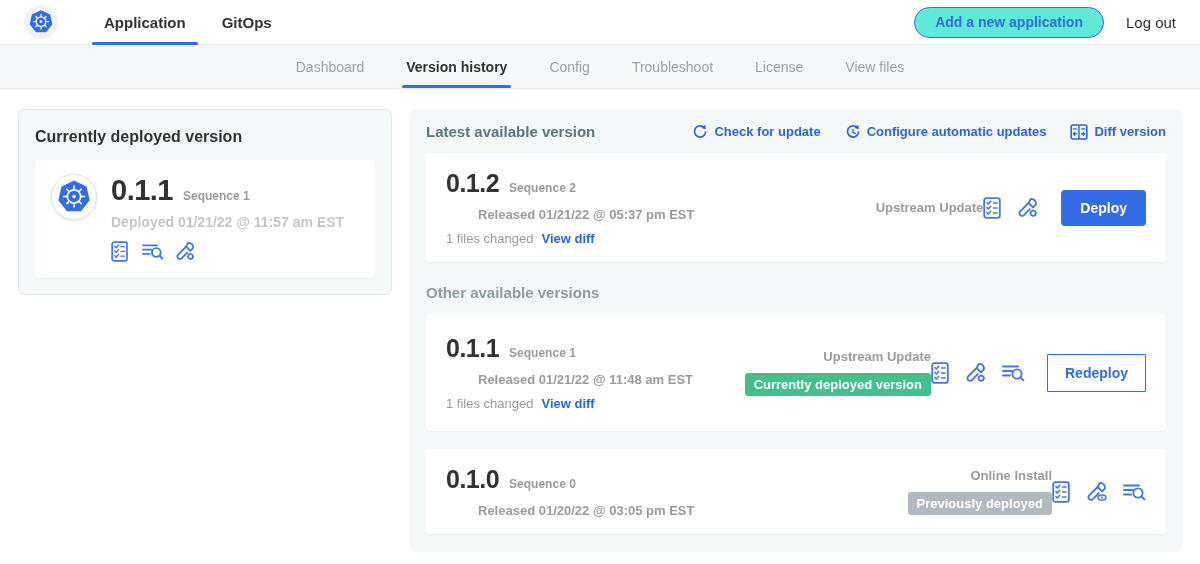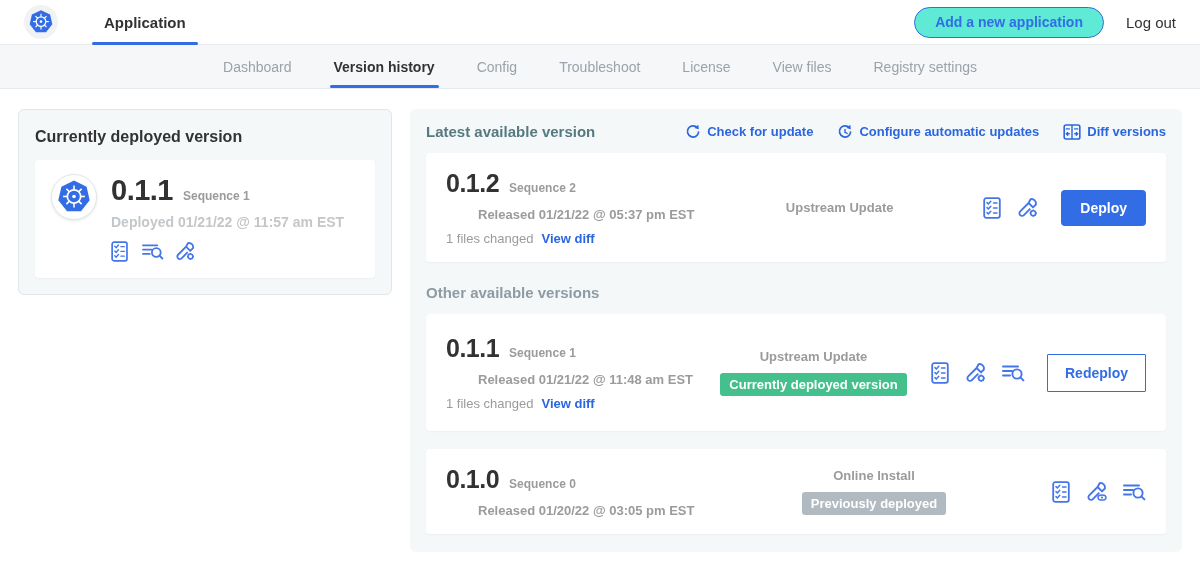--- a/index.html
+++ b/index.html
@@ -59,21 +59,21 @@
     font-size:13px; font-weight:700; cursor:pointer; }
 
   .vrow { background:#fff; border-radius:4px; box-shadow:0 1px 2px rgba(0,0,0,0.04);
     padding:16px 20px; display:flex; align-items:center; margin-top:13px; }
   .vrow-left { width:250px; flex:0 0 auto; }
   .vrow .ver-big { font-size:25px; }
   .released { font-size:13px; color:#9b9b9b; font-weight:600; margin-top:9px;padding-left:32px; }
   .files-line { font-size:13px; color:#9b9b9b; margin-top:9px; display:flex; gap:8px; }
   .view-diff { color:#2b66e0; font-weight:700; cursor:pointer; }
   .vrow-mid { flex:1; display:flex; flex-direction:column; gap:9px;
-    align-items:center; }
+    align-items:flex-end; }
   .source-label { font-size:13px; font-weight:700; color:#9b9b9b; }
   .badge { font-size:13px; font-weight:700; color:#fff; border-radius:3px;
     padding:4px 9px; }
   .vrow-right { display:flex; align-items:center; gap:14px; flex:0 0 auto; }
   .btn-primary { background:#326de6; color:#fff; border:none; border-radius:4px;
     font-size:14px; font-weight:700; padding:10px 19px; cursor:pointer; margin-left:8px;
     font-family:"Liberation Sans", sans-serif; }
   .btn-secondary { background:#fff; color:#326de6; border:1px solid #326de6;
     border-radius:1px; font-size:14px; font-weight:700; padding:10px 17px;
     cursor:pointer; margin-left:8px; font-family:"Liberation Sans", sans-serif; }
@@ -161,35 +161,37 @@
 <div class="header">
   <div class="logo-wrap">
     <svg width="26" height="26">
         <use href="#i-k8s"></use>
       </svg>
   </div>
   <div class="header-tabs">
     <div class="header-tab active">
       <span>Application</span>
     </div>
+    <div class="header-tab">
+      <span>GitOps</span>
+    </div>
   </div>
   <div class="header-right">
     <button class="btn-pill">Add a new application</button>
     <span class="logout">Log out</span>
   </div>
 </div>
 
 <div class="subnav">
   <div class="subnav-tab">Dashboard</div>
   <div class="subnav-tab active">Version history</div>
   <div class="subnav-tab">Config</div>
   <div class="subnav-tab">Troubleshoot</div>
   <div class="subnav-tab">License</div>
   <div class="subnav-tab">View files</div>
-  <div class="subnav-tab">Registry settings</div>
 </div>
 
 <div class="main">
 
   <div class="deployed-card">
     <div class="deployed-title">Currently deployed version</div>
     <div class="deployed-inner">
       <div class="app-logo-ring">
         <svg width="36" height="36">
             <use href="#i-k8s"></use>
@@ -241,21 +243,21 @@
               </svg>
             </span>
           <span>Configure automatic updates</span>
         </div>
         <div class="link-action">
           <span class="act-icon" style="color:#2b66e0">
             <svg width="18" height="16">
                 <use href="#i-diff"></use>
               </svg>
             </span>
-          <span>Diff versions</span>
+          <span>Diff version</span>
         </div>
       </div>
     </div>
 
     <div class="vrow">
       <div class="vrow-left">
         <div class="ver-line">
           <span class="ver-big">0.1.2</span>
           <span class="seq">Sequence 2</span>
         </div>

